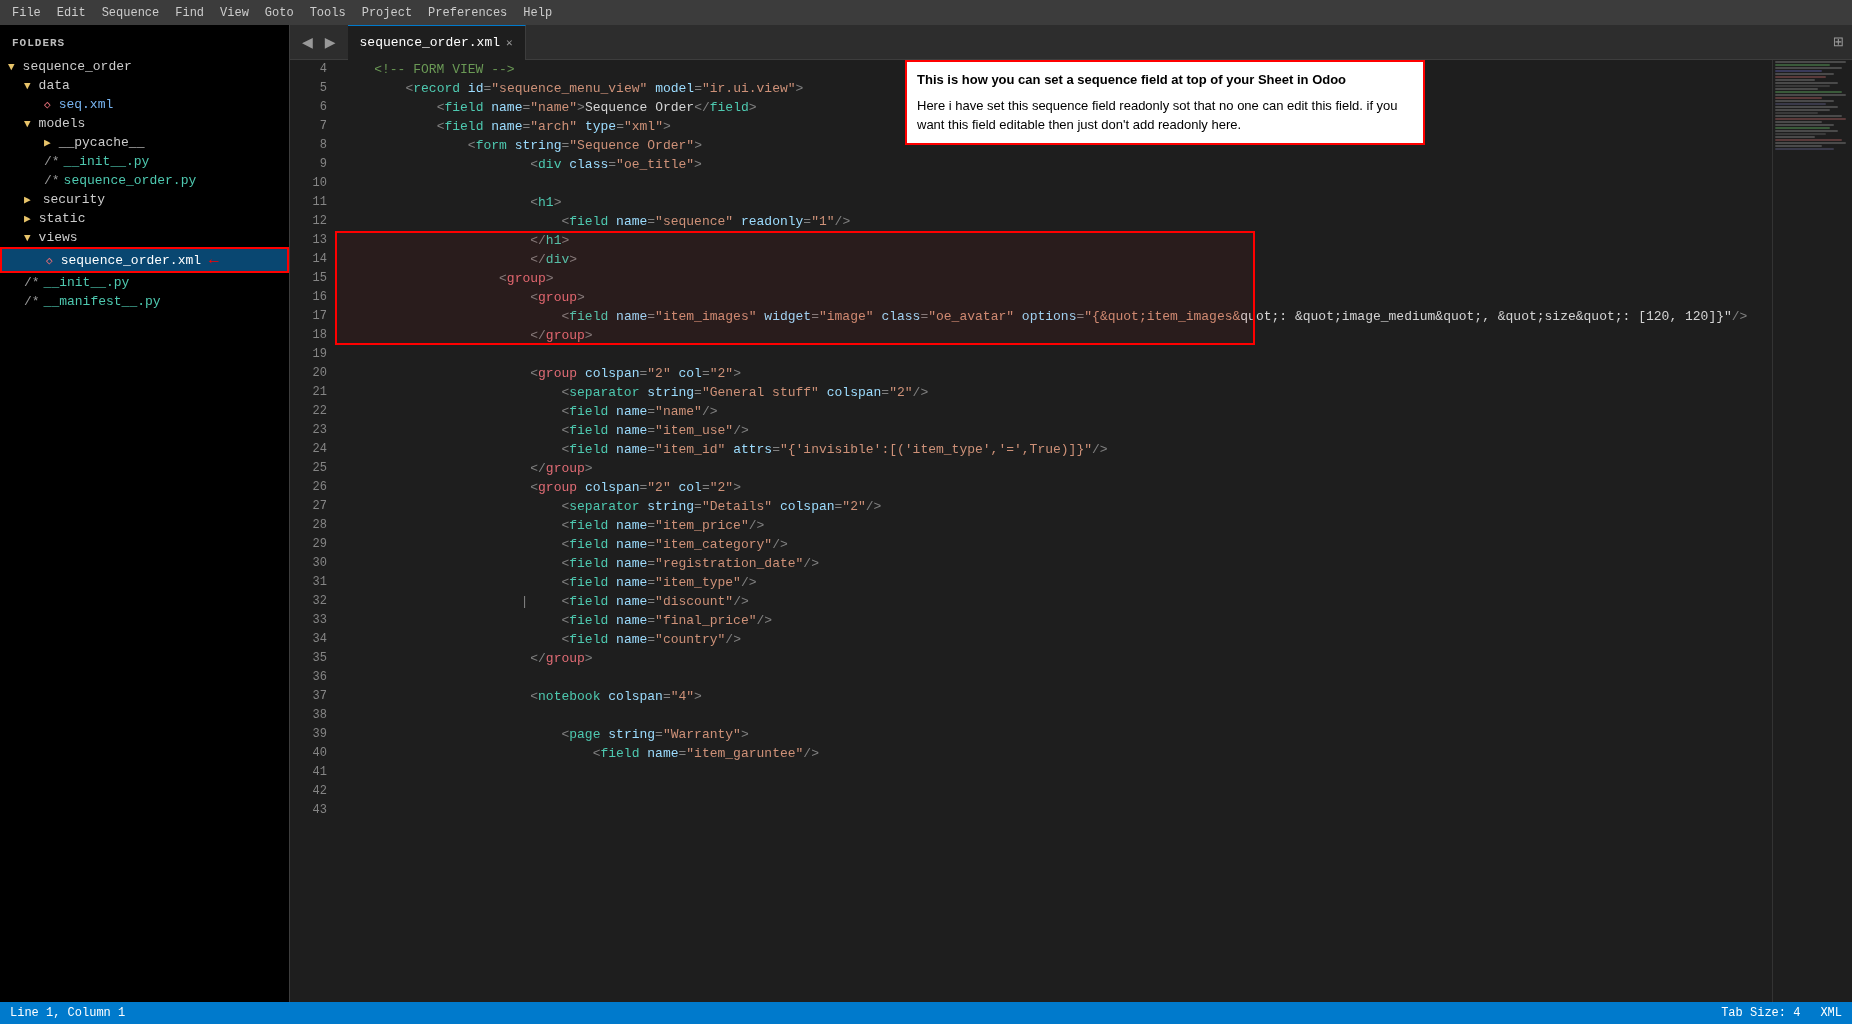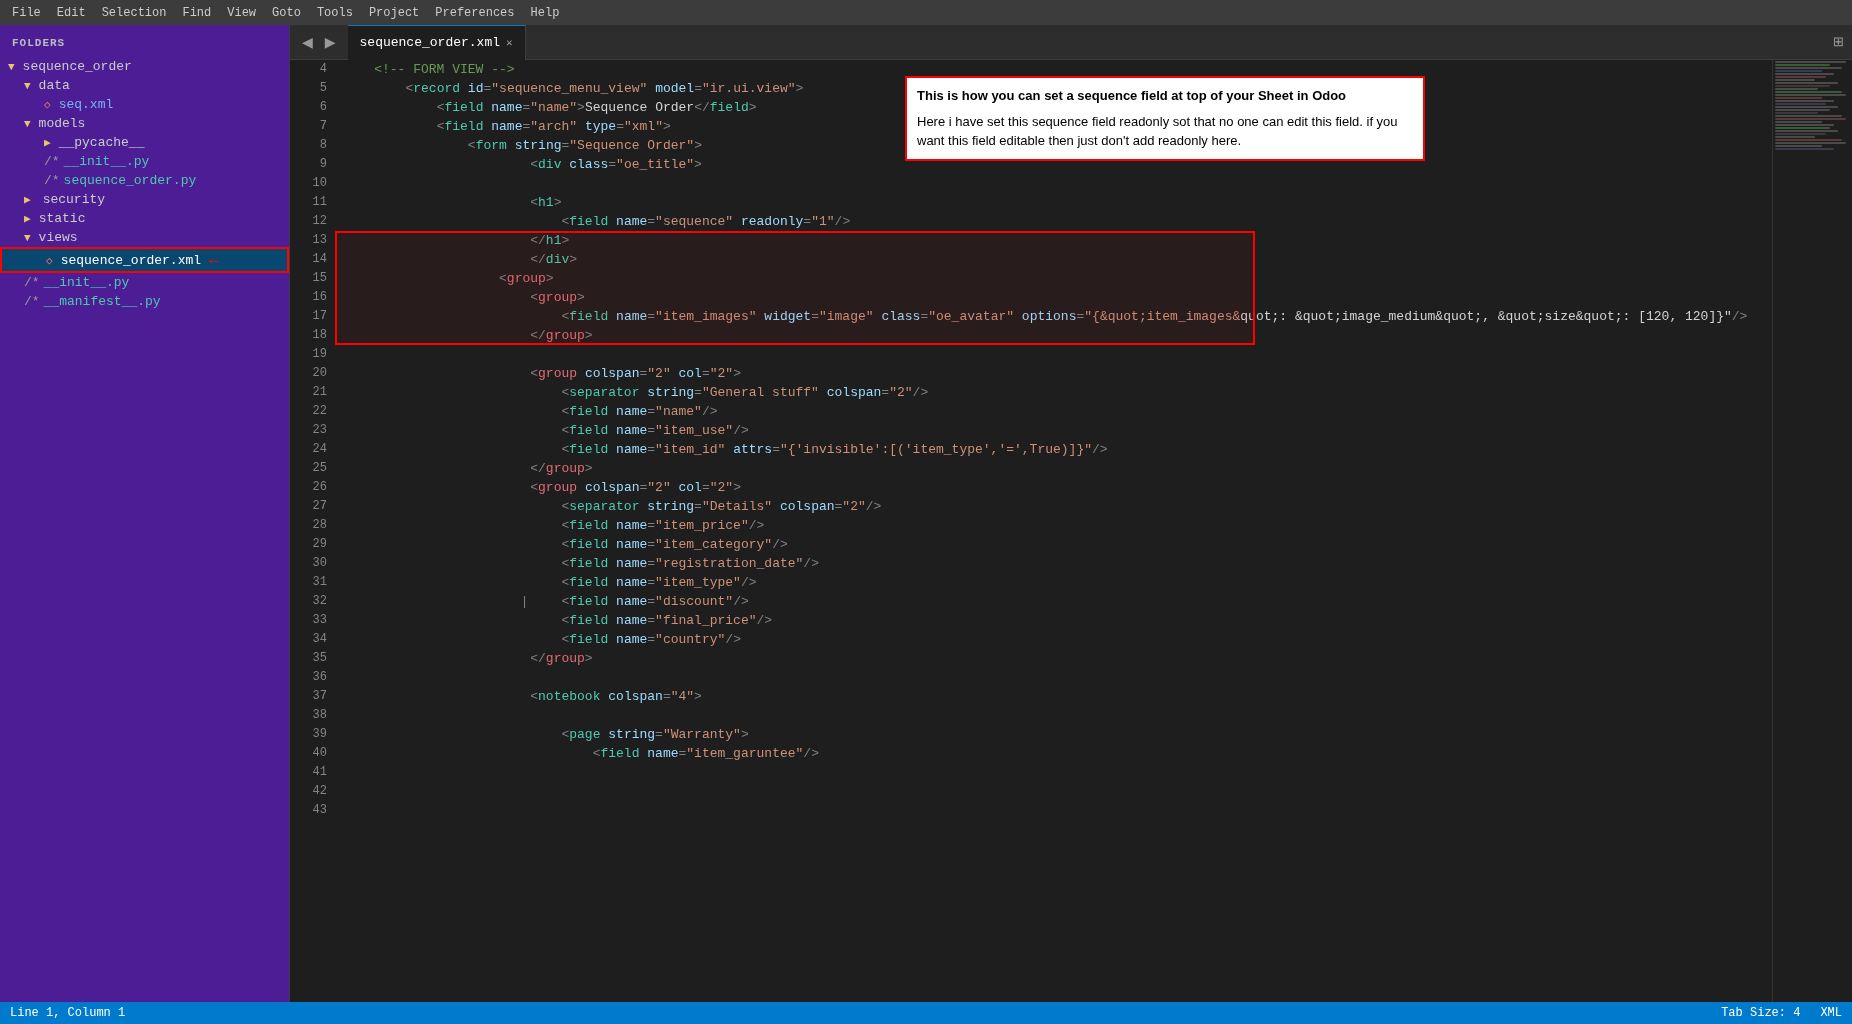--- a/index.html
+++ b/index.html
@@ -6,21 +6,21 @@
     body { background: #1e1e1e; color: #d4d4d4; font-family: 'Courier New', monospace; font-size: 13px; height: 1024px; overflow: hidden; display: flex; flex-direction: column; }
 
     
     #menubar { background: #3c3c3c; display: flex; align-items: center; height: 25px; gap: 0; padding: 4px 4px; flex-shrink: 0; }
     .menu-item { padding: 2px 8px; font-size: 12px; color: #ccc; cursor: pointer; }
 
     
     #main { display: flex; flex: 1; overflow: hidden; }
 
     
-    #sidebar { width: 290px; background: #4c1d95; border-right: 1px solid #3d3d3d; overflow-y: auto; flex-shrink: 0; padding: 8px 0; }
+    #sidebar { width: 290px; background: #000000; border-right: 1px solid #3d3d3d; overflow-y: auto; flex-shrink: 0; padding: 8px 0; }
     .sidebar-title { font-size: 11px; font-weight: bold; color: #bbb; padding: 4px 12px 8px; text-transform: uppercase; letter-spacing: 1px; }
     .tree-item { display: flex; align-items: center; padding: 2px 0 2px 0; cursor: pointer; font-size: 13px; color: #ccc; white-space: nowrap; }
     .tree-item.selected { background: #094771; color: #fff; }
     .tree-item .icon { margin-right: 4px; font-size: 11px; }
     .folder-icon { color: #e8c46a; }
     .xml-icon { color: #e06c75; }
 
     
     #editor-area { flex: 1; display: flex; flex-direction: column; overflow: hidden; }
 
@@ -60,21 +60,21 @@
     
     #minimap { width: 80px; background: #1e1e1e; border-left: 1px solid #333; flex-shrink: 0; overflow: hidden; }
     .minimap-line { height: 2px; margin: 1px 2px; background: #333; border-radius: 1px; }
   </style>
 </head>
 <body>
 
 <div id="menubar">
   <span class="menu-item">File</span>
   <span class="menu-item">Edit</span>
-  <span class="menu-item">Selection</span>
+  <span class="menu-item">Sequence</span>
   <span class="menu-item">Find</span>
   <span class="menu-item">View</span>
   <span class="menu-item">Goto</span>
   <span class="menu-item">Tools</span>
   <span class="menu-item">Project</span>
   <span class="menu-item">Preferences</span>
   <span class="menu-item">Help</span>
 </div>
 
 <div id="main">
@@ -201,21 +201,21 @@
         <div class="line-num">38</div>
         <div class="line-num">39</div>
         <div class="line-num">40</div>
         <div class="line-num">41</div>
         <div class="line-num">42</div>
         <div class="line-num">43</div>
       </div>
 
       <div id="code-content">
 
-        <div class="annotation-box" style="top: 16px; left: 570px; width: 520px;">
+        <div class="annotation-box" style="top: 0; left: 570px; width: 520px;">
           <div style="font-weight:bold; margin-bottom:6px;">This is how you can set a sequence field at top of your Sheet in Odoo</div>
           <div>Here i have set this sequence field readonly sot that no one can edit this field. if you want this field editable then just don't add readonly here.</div>
         </div>
 
         <div class="highlight-box" style="top: 171px; left: 0; width: 920px; height: 114px;"></div>
 
         <div class="code-line"><span class="comment">    &lt;!-- FORM VIEW --&gt;</span></div>
 
         <div class="code-line">        <span class="punct">&lt;</span><span class="tag">record</span> <span class="attr-name">id</span><span class="punct">=</span><span class="attr-val">"sequence_menu_view"</span> <span class="attr-name">model</span><span class="punct">=</span><span class="attr-val">"ir.ui.view"</span><span class="punct">&gt;</span></div>
 

